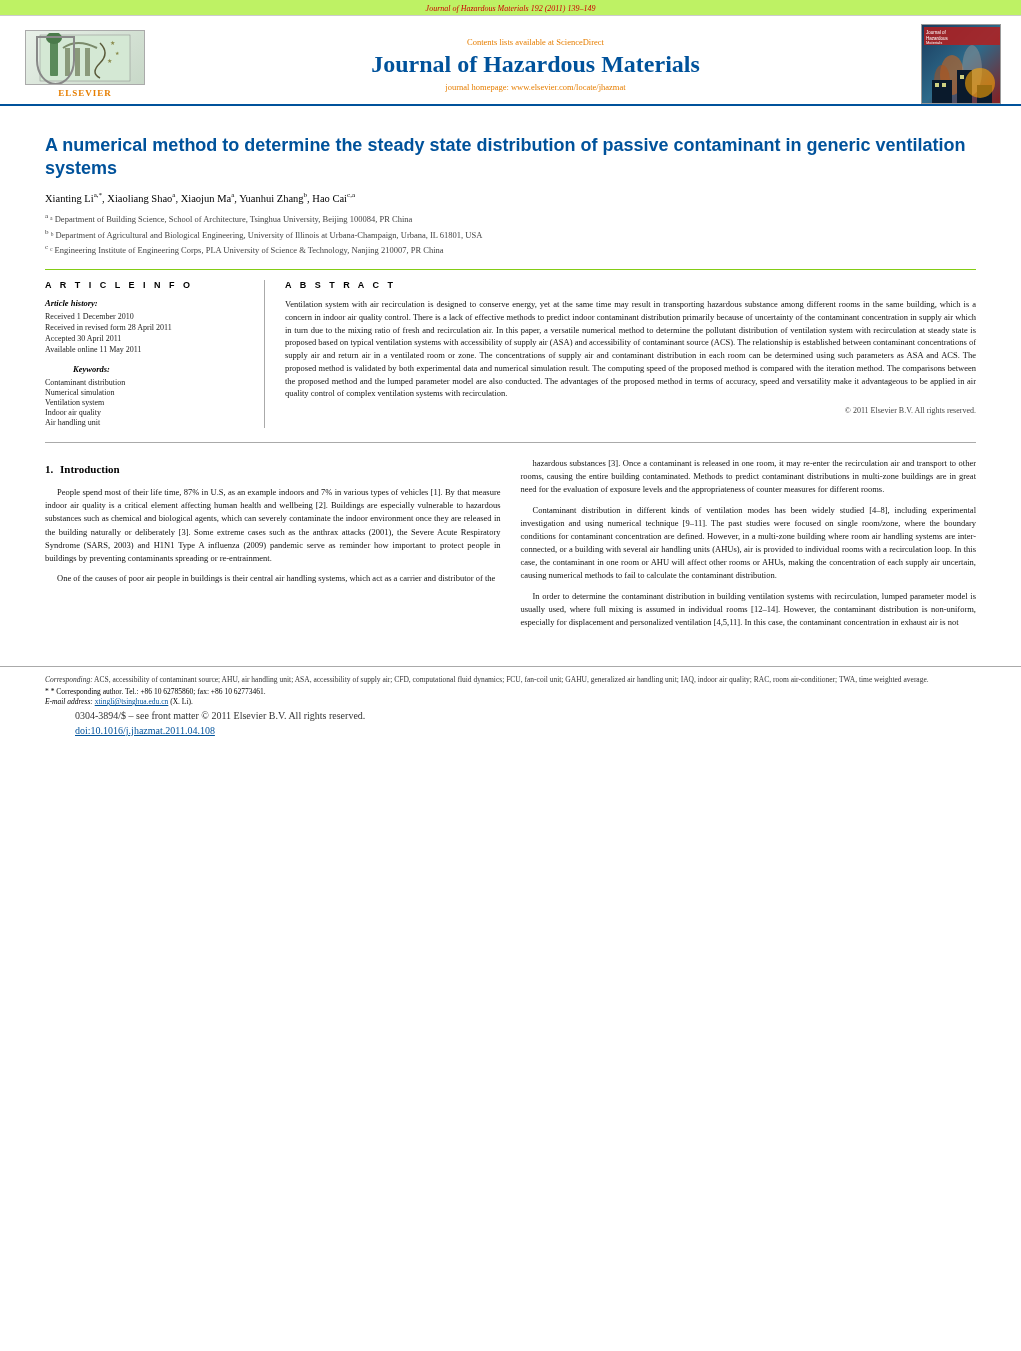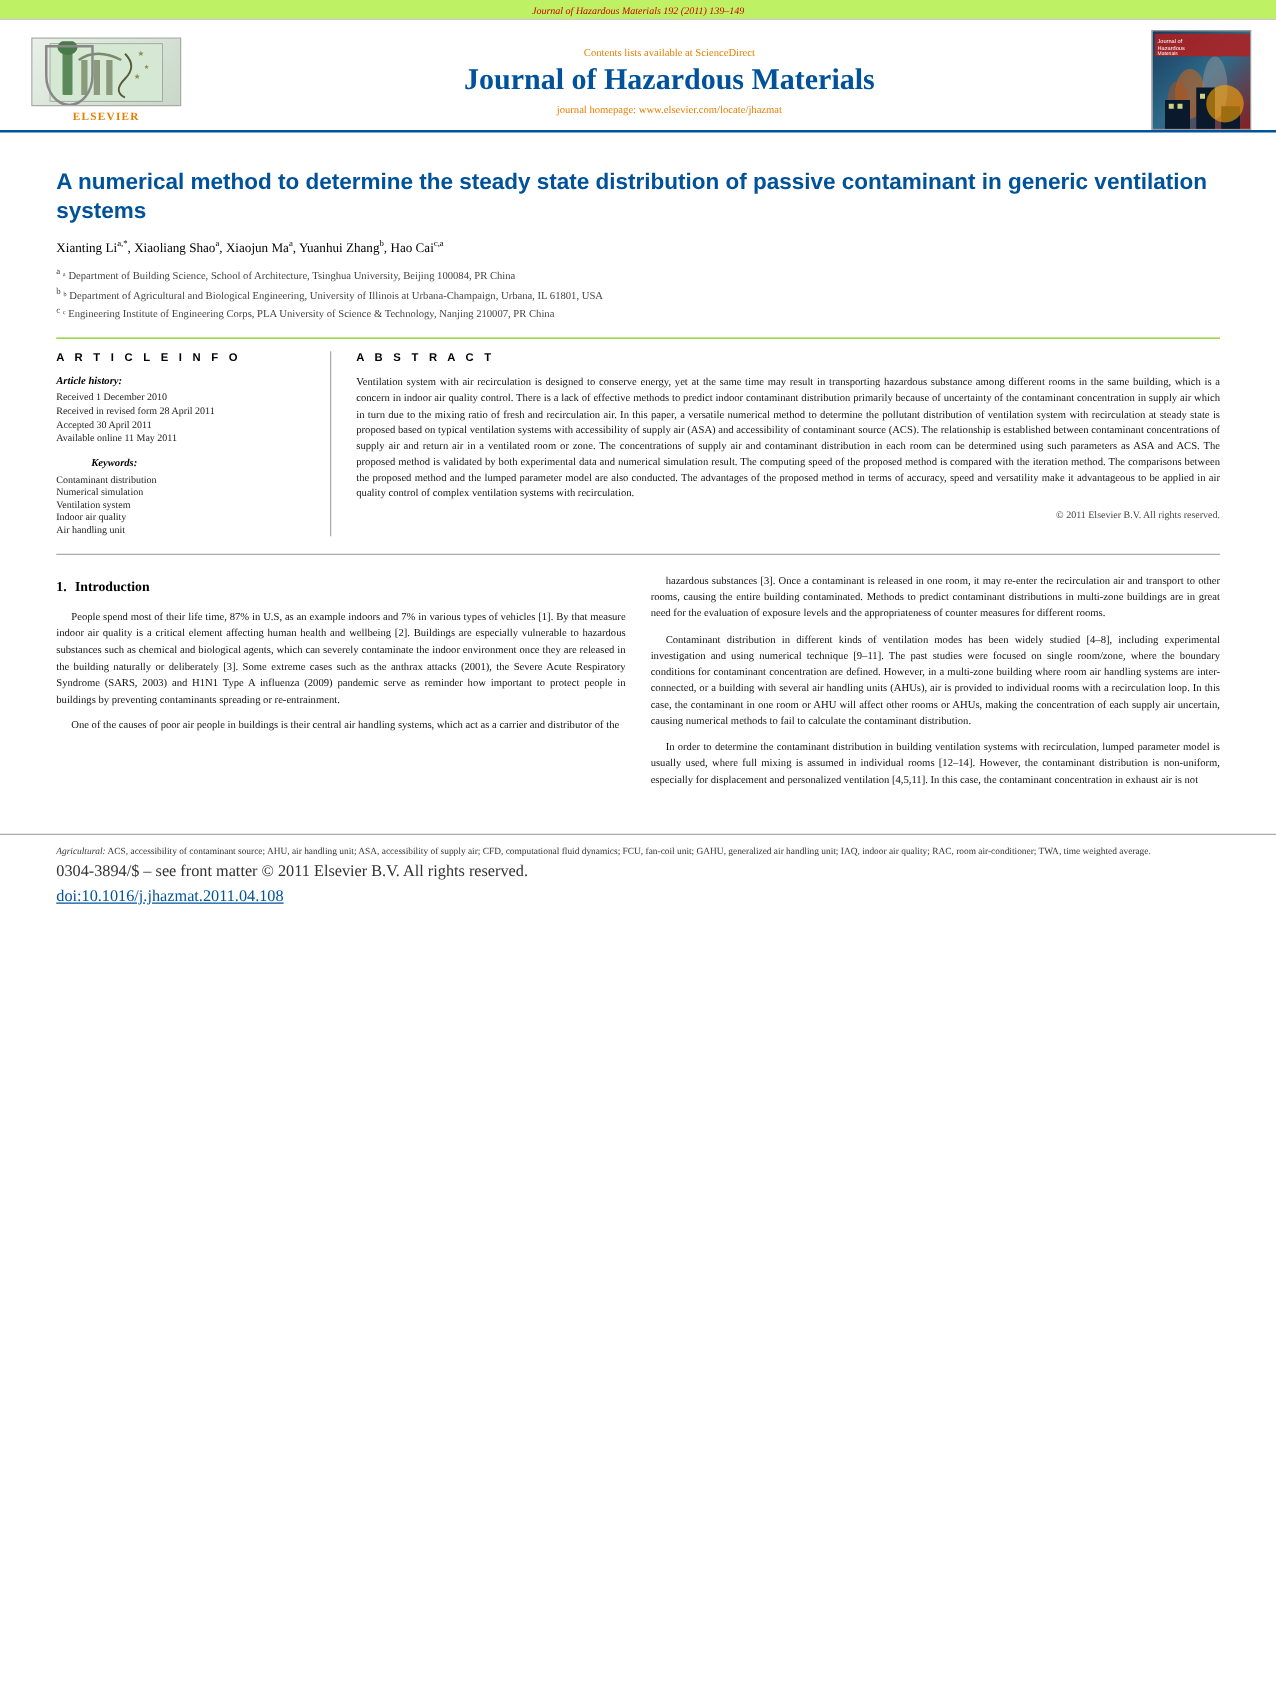--- a/index.html
+++ b/index.html
@@ -287,23 +287,24 @@
       color: #333;
       margin-bottom: 3px;
     }
 
     .footnote-contact {
       font-size: 7.5px;
       margin-bottom: 1px;
     }
 
     .footer-doi {
-      font-size: 13px;
+      font-size: 10px;
       margin-top: 4px;
       color: #333;
+      margin-left: 30px;
     }
   </style>
 </head>
 <body>
 
 <div class="top-bar">
   <span>Journal of Hazardous Materials 192 (2011) 139–149</span>
 </div>
 
 <div class="journal-header">
@@ -434,22 +435,32 @@
       <div class="body-paragraph">Contaminant distribution in different kinds of ventilation modes has been widely studied [4–8], including experimental investigation and using numerical technique [9–11]. The past studies were focused on single room/zone, where the boundary conditions for contaminant concentration are defined. However, in a multi-zone building where room air handling systems are inter-connected, or a building with several air handling units (AHUs), air is provided to individual rooms with a recirculation loop. In this case, the contaminant in one room or AHU will affect other rooms or AHUs, making the concentration of each supply air uncertain, causing numerical methods to fail to calculate the contaminant distribution.</div>
       <div class="body-paragraph">In order to determine the contaminant distribution in building ventilation systems with recirculation, lumped parameter model is usually used, where full mixing is assumed in individual rooms [12–14]. However, the contaminant distribution is non-uniform, especially for displacement and personalized ventilation [4,5,11]. In this case, the contaminant concentration in exhaust air is not</div>
     </div>
 
   </div>
 
 </div>
 
 <div class="page-footer">
   <div class="footnote-abbr">
-    <em>Agricultural:</em>
+    <em>Corresponding:</em>
     <span>ACS, accessibility of contaminant source; AHU, air handling unit; ASA, accessibility of supply air; CFD, computational fluid dynamics; FCU, fan-coil unit; GAHU, generalized air handling unit; IAQ, indoor air quality; RAC, room air-conditioner; TWA, time weighted average.</span>
+  </div>
+  <div class="footnote-contact">
+    <span>* </span>
+    <span>* Corresponding author.</span>
+    <span>Tel.: +86 10 62785860; fax: +86 10 62773461.</span>
+  </div>
+  <div class="footnote-contact">
+    <em>E-mail address:</em>
+    <span style="color:#00529b; text-decoration:underline;">xtingli@tsinghua.edu.cn</span>
+    <span>(X. Li).</span>
   </div>
   <div class="footer-doi">
     <span>0304-3894/$ – see front matter © 2011 Elsevier B.V. All rights reserved.</span>
   </div>
   <div class="footer-doi">
     <span style="color:#00529b; text-decoration:underline;">doi:10.1016/j.jhazmat.2011.04.108</span>
   </div>
 </div>
 
 </body></html>

